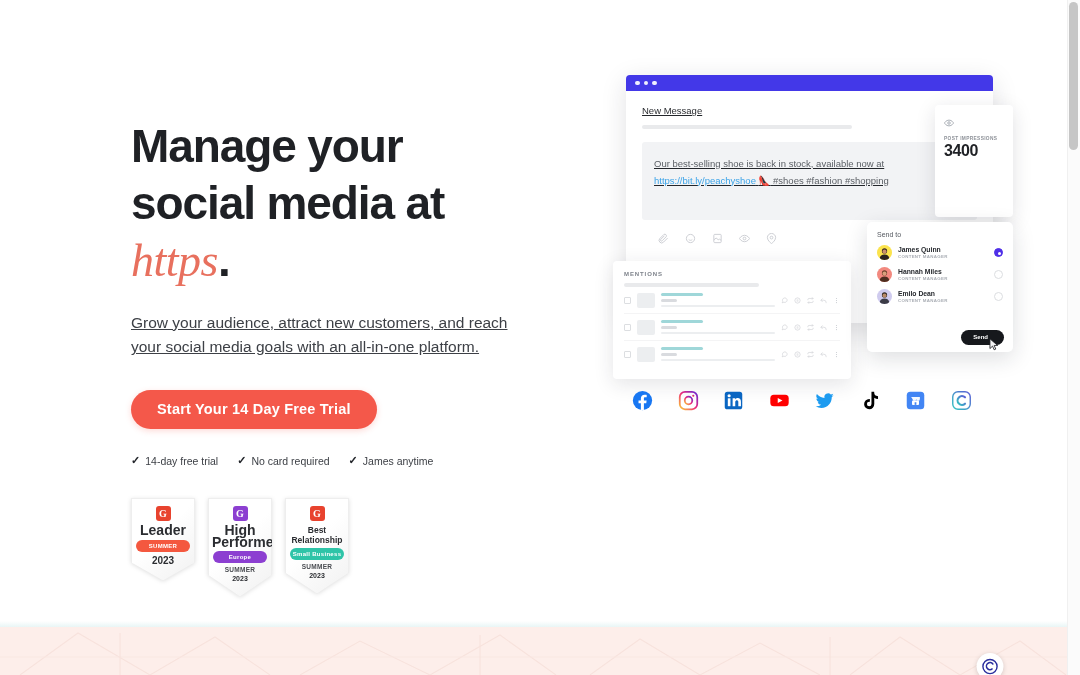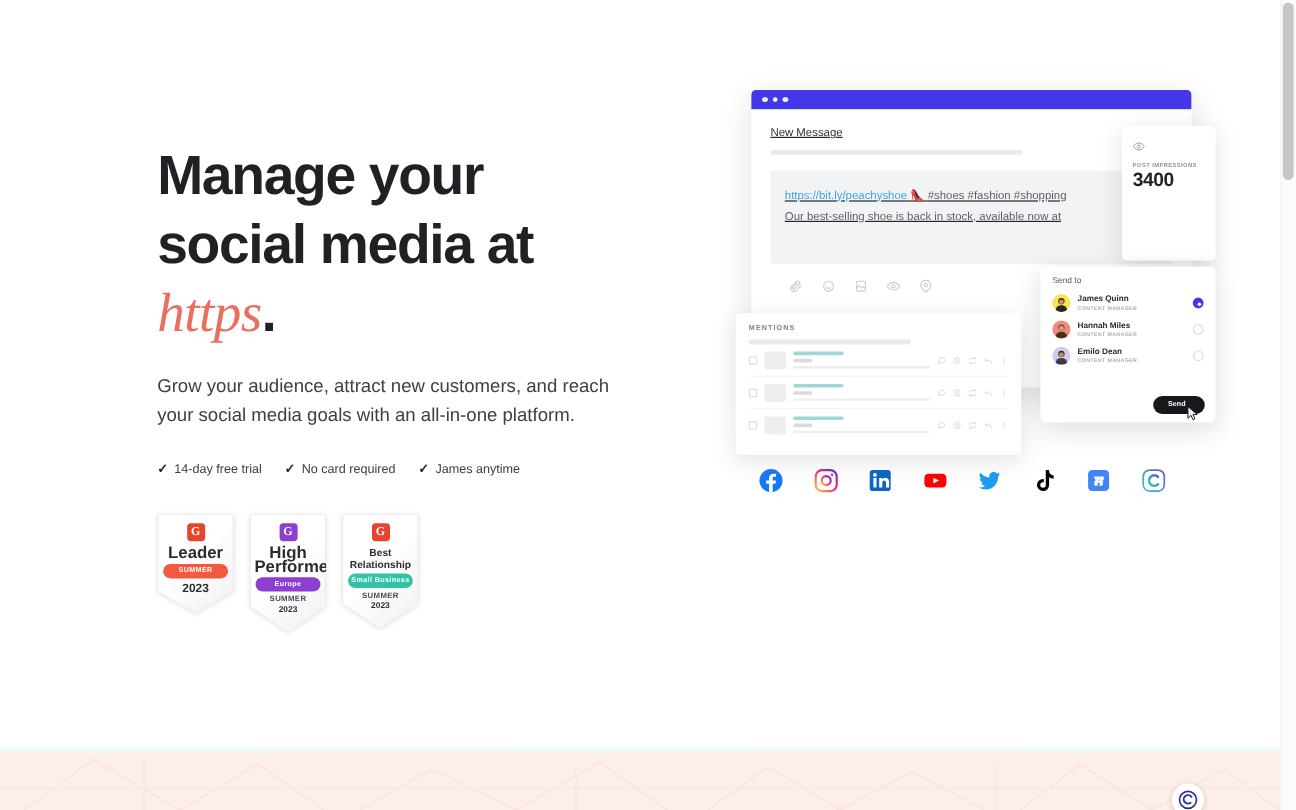--- a/index.html
+++ b/index.html
@@ -41,21 +41,21 @@
   }
   h1.headline .scale-word {
     font-family: "Liberation Serif", serif;
     font-style: italic; font-weight: 400;
     color: #e8705e; letter-spacing: -0.5px;
   }
   h1.headline .period { color: #1f2125; font-family: "Liberation Sans", sans-serif; font-style: normal; font-weight: 700; }
 
   .subhead {
     margin-top: 22px; font-size: 15.5px; line-height: 24px;
-    color: #3d4046; width: 400px;
+    color: #3d4046; width: 400px; text-decoration: underline;
   }
 
   .cta-btn {
     display: inline-block; margin-top: 31px;
     background: #f4584a; color: #fff; border: none;
     font-family: "Liberation Sans", sans-serif;
     font-size: 14.5px; font-weight: 700; letter-spacing: .2px;
     padding: 0 26px; height: 39px; line-height: 39px;
     border-radius: 22px; cursor: pointer;
     box-shadow: 0 2px 6px rgba(244,88,74,.22);
@@ -211,20 +211,21 @@
 
 <div class="hero-left">
   <h1 class="headline">
     <span>Manage your</span><br>
     <span>social media at</span><br>
     <span class="scale-word">https</span><span class="period">.</span>
   </h1>
 
   <p class="subhead">Grow your audience, attract new customers, and reach your social media goals with an all-in-one platform.</p>
 
+  <button class="cta-btn">Start Your 14 Day Free Trial</button>
 
   <div class="trust-row">
     <div class="trust-item">
       <span class="check">✓</span>
       <span>14-day free trial</span>
     </div>
     <div class="trust-item">
       <span class="check">✓</span>
       <span>No card required</span>
     </div>
@@ -275,26 +276,26 @@
     <div class="titlebar">
       <span class="dot"></span>
       <span class="dot"></span>
       <span class="dot"></span>
     </div>
     <div class="compose-body">
       <div class="compose-label">New Message</div>
       <div class="skeleton-line" style="width:210px"></div>
 
       <div class="message-box">
+        <div class="msg-text">Our best-selling shoe is back in stock, available now at</div>
         <div class="msg-text">
           <span class="msg-link">https://bit.ly/peachyshoe</span>
           <span>👠</span>
           <span class="msg-tags">#shoes #fashion #shopping</span>
         </div>
-        <div class="msg-text">Our best-selling shoe is back in stock, available now at</div>
       </div>
 
       <div class="compose-tools">
         <svg width="11" height="11" viewBox="0 0 24 24" fill="none" stroke="#c9ccd1" stroke-width="2">
           <path d="M21 11l-9 9a5.5 5.5 0 01-8-8l9-9a3.7 3.7 0 015 5l-9 9a1.9 1.9 0 01-3-3l8-8"></path>
         </svg>
         <svg width="11" height="11" viewBox="0 0 24 24" fill="none" stroke="#c9ccd1" stroke-width="2">
           <circle cx="12" cy="12" r="9"></circle>
             <path d="M8 14s1.5 2 4 2 4-2 4-2"></path>
         </svg>

